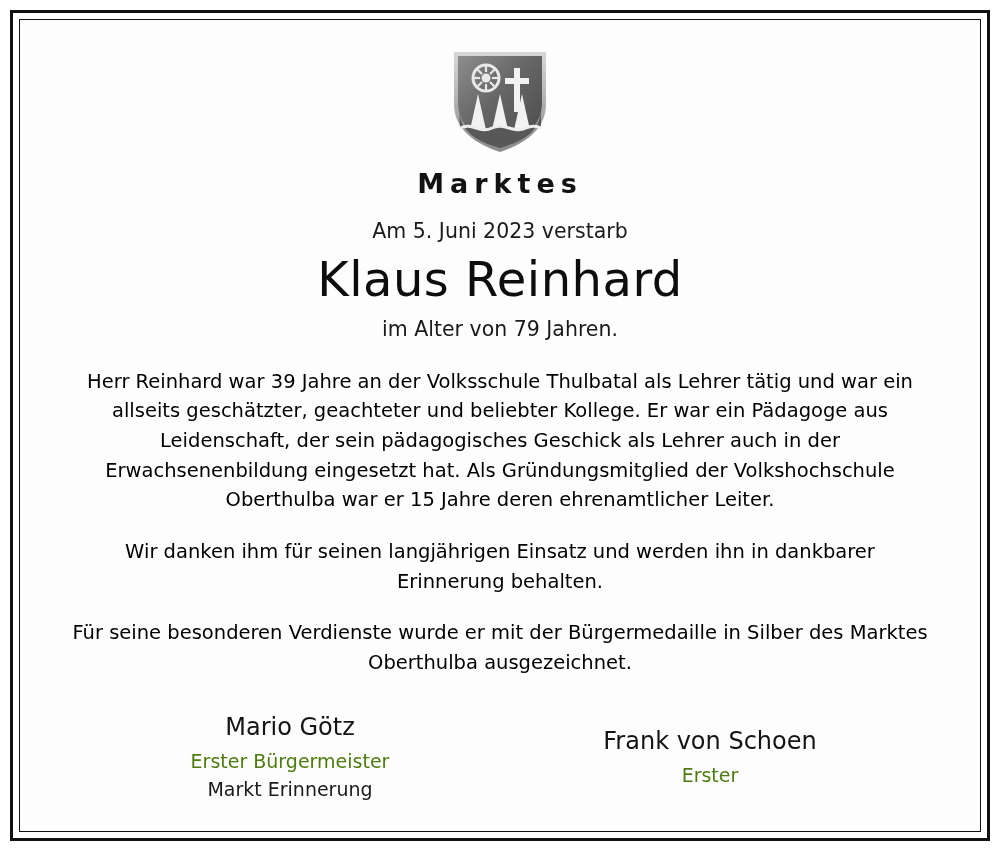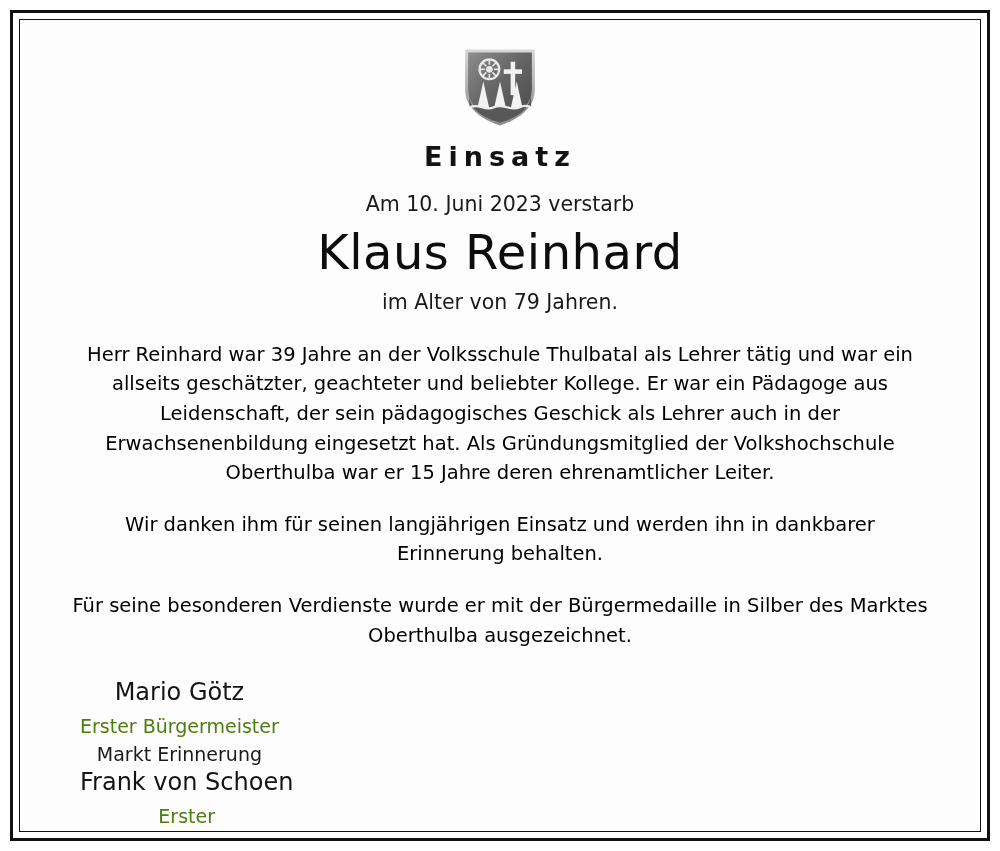--- a/index.html
+++ b/index.html
@@ -91,26 +91,25 @@
   }
   .body-block p {
     margin: 0 0 22px 0;
   }
   .body-block p:last-child {
     margin-bottom: 0;
   }
 
   
   .signatures {
-    margin-top: 28px;
+    margin-top: 36px;
     width: 840px;
     display: flex;
     justify-content: space-around;
-    align-items: flex-start;
-    flex-direction: column;
+    align-items: center;
   }
   .sig-col {
     text-align: center;
     flex: 1;
   }
   .sig-name {
     font-size: 24px;
     color: #141414;
     margin-bottom: 7px;
   }
@@ -165,23 +164,23 @@
         </g>
 
         <path d="M22 88 L30 52 L38 88 Z" fill="#f2f2f2"></path>
         <path d="M44 88 L52 52 L60 88 Z" fill="#f2f2f2"></path>
         <path d="M66 88 L74 52 L82 88 Z" fill="#f2f2f2"></path>
 
         <path d="M12 86 C24 80 32 92 44 86 C56 80 66 92 78 86 C86 82 90 85 93 86 L93 66 C93 90 74 100 52 106 C30 100 11 90 11 66 Z" fill="#585858"></path>
         <path d="M12 86 C24 80 32 92 44 86 C56 80 66 92 78 86 C86 82 90 85 93 86" fill="none" stroke="#ededed" stroke-width="3"></path>
       </svg>
 
-      <div class="nachruf">Einsatz</div>
-
-      <div class="died-line">Am 10. Juni 2023 verstarb</div>
+      <div class="nachruf">Marktes</div>
+
+      <div class="died-line">Am 5. Juni 2023 verstarb</div>
 
       <div class="deceased-name">Klaus Reinhard</div>
 
       <div class="age-line">im Alter von 79 Jahren.</div>
 
       <div class="body-block">
         <p>Herr Reinhard war 39 Jahre an der Volksschule Thulbatal als Lehrer tätig und war ein allseits geschätzter, geachteter und beliebter Kollege. Er war ein Pädagoge aus Leidenschaft, der sein pädagogisches Geschick als Lehrer auch in der Erwachsenenbildung eingesetzt hat. Als Gründungsmitglied der Volkshochschule Oberthulba war er 15 Jahre deren ehrenamtlicher Leiter.</p>
         <p>Wir danken ihm für seinen langjährigen Einsatz und werden ihn in dankbarer Erinnerung behalten.</p>
         <p>Für seine besonderen Verdienste wurde er mit der Bürgermedaille in Silber des Marktes Oberthulba ausgezeichnet.</p>
       </div>

